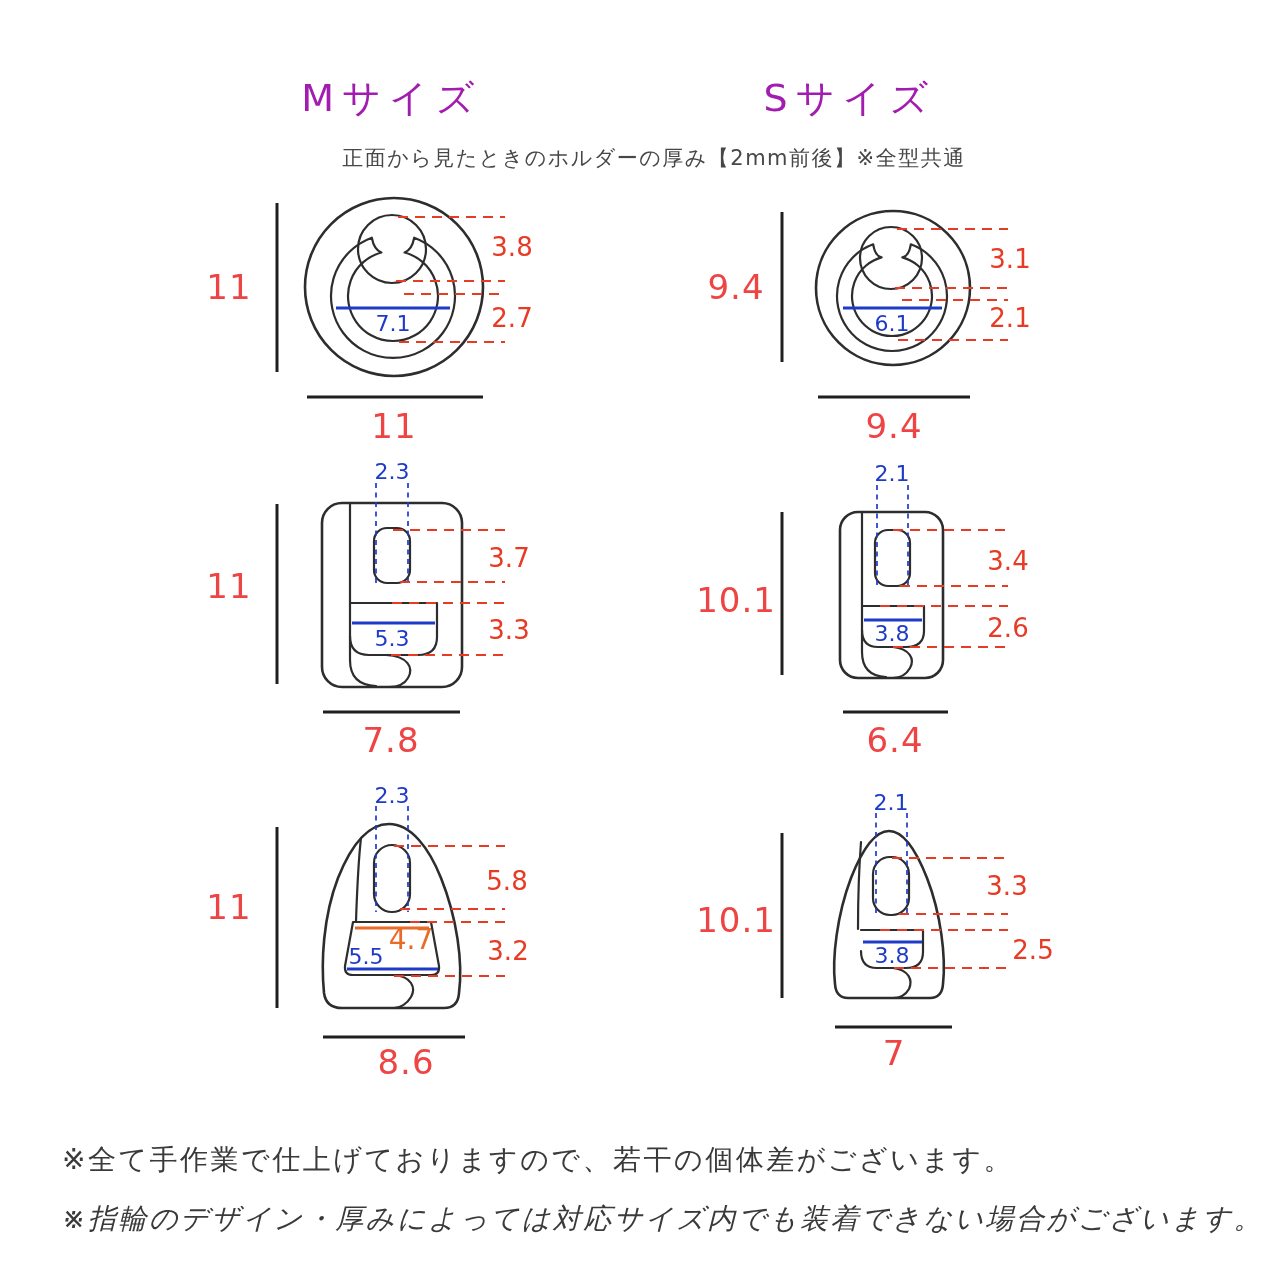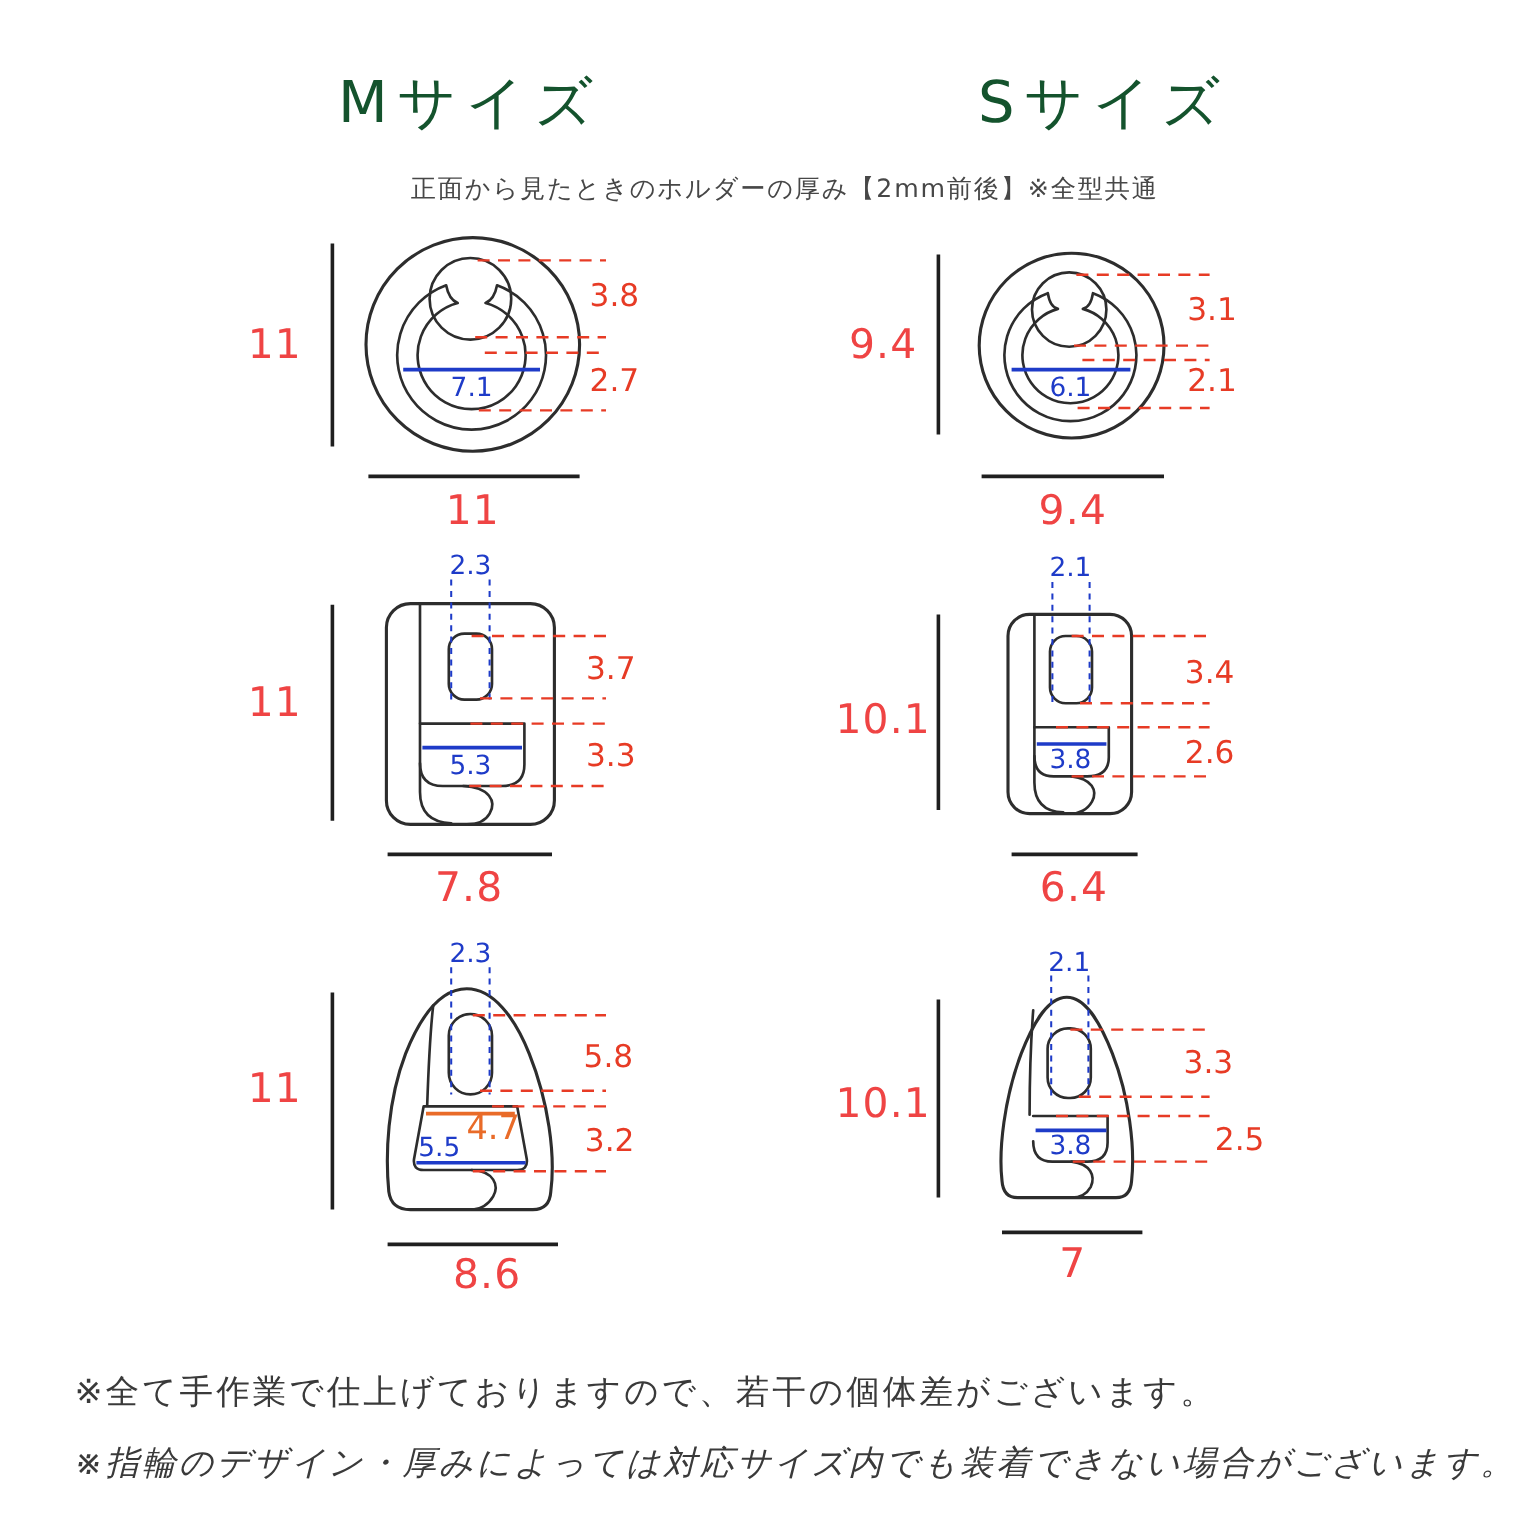--- a/index.html
+++ b/index.html
@@ -7,21 +7,21 @@
           font-family:"DejaVu Sans",sans-serif;}
   svg{position:absolute;left:0;top:0;}
   .ink{stroke:var(--ink);stroke-width:2.6;fill:none;stroke-linecap:round;stroke-linejoin:round;}
   .thin{stroke-width:2.2;}
   .bar{stroke:#1f1f1f;stroke-width:3;fill:none;}
   .redline{stroke:var(--red);stroke-width:2;stroke-dasharray:10 7;fill:none;}
   .bluedash{stroke:var(--blue);stroke-width:1.7;stroke-dasharray:5 4.5;fill:none;}
   .blueline{stroke:var(--blue);stroke-width:3;fill:none;}
   .orangeline{stroke:var(--orange);stroke-width:3;fill:none;}
   .lbl{position:absolute;transform:translate(-50%,-50%);white-space:nowrap;line-height:1;}
-  .jp-title{font-size:48px;letter-spacing:8px;color:#14532d;}
+  .jp-title{font-size:38px;letter-spacing:8px;color:#a21caf;margin-top:12px;}
   .jp-sub{font-size:21px;letter-spacing:1.5px;color:#474747;}
   .jp-note{font-size:28px;letter-spacing:2.5px;color:#3a3a3a;transform:none;}
   .big{font-size:34px;color:#ef4444;letter-spacing:1px;}
   .red{font-size:26px;color:var(--red);}
   .blue{font-size:22px;color:var(--blue);}
   .orange{font-size:28px;color:var(--orange);}
 </style>
 </head>
 <body>
 
@@ -119,21 +119,21 @@
       <line class="redline" x1="892" y1="858" x2="1008" y2="858"></line>
       <line class="redline" x1="899" y1="914" x2="1008" y2="914"></line>
       <line class="redline" x1="880" y1="930" x2="1008" y2="930"></line>
       <line class="redline" x1="894" y1="968" x2="1008" y2="968"></line>
       <line class="bar" x1="782" y1="833" x2="782" y2="998"></line>
       <line class="bar" x1="835" y1="1027" x2="952" y2="1027"></line>
     </g>
   </svg>
 
   <div class="lbl jp-title" style="left:392px;top:86px;">Mサイズ</div>
-  <div class="lbl jp-title" style="left:920px;top:86px;">Sサイズ</div>
+  <div class="lbl jp-title" style="left:850px;top:86px;">Sサイズ</div>
   <div class="lbl jp-sub" style="left:654px;top:158px;">正面から見たときのホルダーの厚み【2mm前後】※全型共通</div>
 
   <div class="lbl big" style="left:229px;top:287px;">11</div>
   <div class="lbl red" style="left:512px;top:247px;">3.8</div>
   <div class="lbl red" style="left:512px;top:318px;">2.7</div>
   <div class="lbl blue" style="left:393px;top:324px;">7.1</div>
   <div class="lbl big" style="left:394px;top:426px;">11</div>
 
   <div class="lbl big" style="left:736px;top:287px;">9.4</div>
   <div class="lbl red" style="left:1010px;top:259px;">3.1</div>

